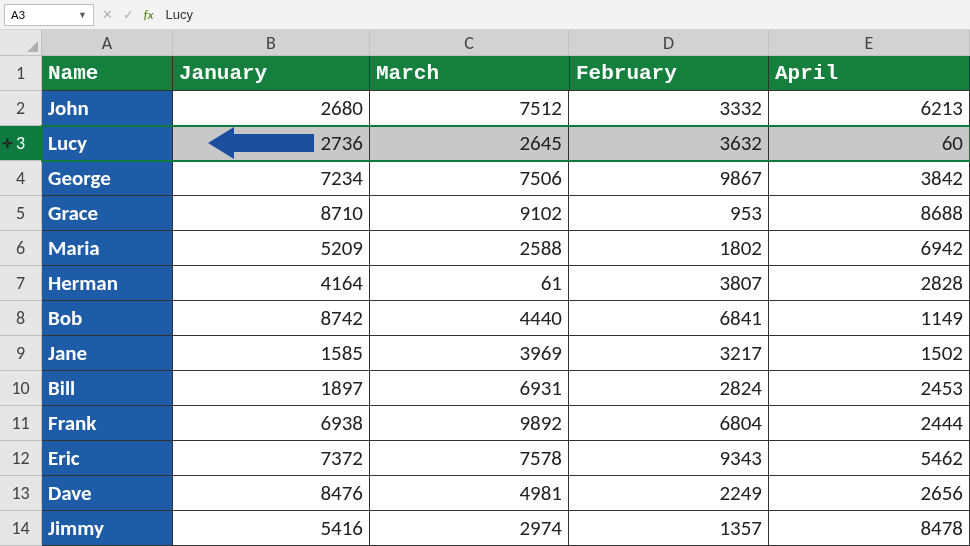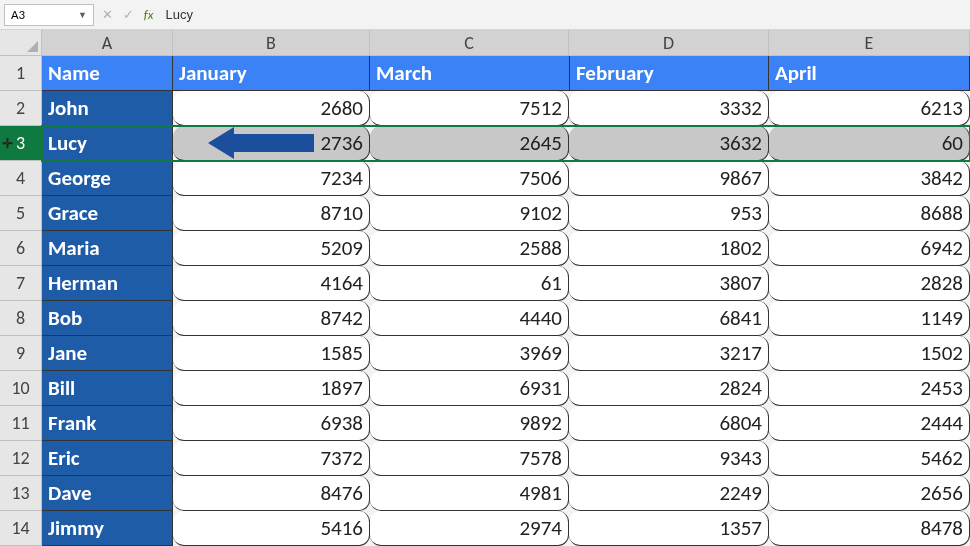--- a/index.html
+++ b/index.html
@@ -144,35 +144,35 @@
       border-right: 1px solid #333;
       border-bottom: 1px solid #333;
       padding: 0 6px;
       display: flex;
       align-items: center;
       font-size: 21px;
       background: white;
       overflow: hidden;
     }
     .cell.header-cell {
-      background: #3b82f6;
+      background: #15803d;
       color: white;
       font-weight: bold;
       justify-content: flex-start;
+      font-family: Liberation Mono, monospace;
     }
     .cell.name-cell {
       background: #1f5ca8;
       color: white;
       font-weight: bold;
       justify-content: flex-start;
     }
     .cell.num-cell {
       justify-content: flex-end;
       color: #222;
-      border-radius: 11px;
     }
     .grid-row.selected .cell.num-cell {
       background: #c8c8c8;
       padding-left: 32px;
     }
     .grid-row.selected {
       outline: 2px solid #0f7a3f;
       outline-offset: -1px;
       position: relative;
       z-index: 5;

